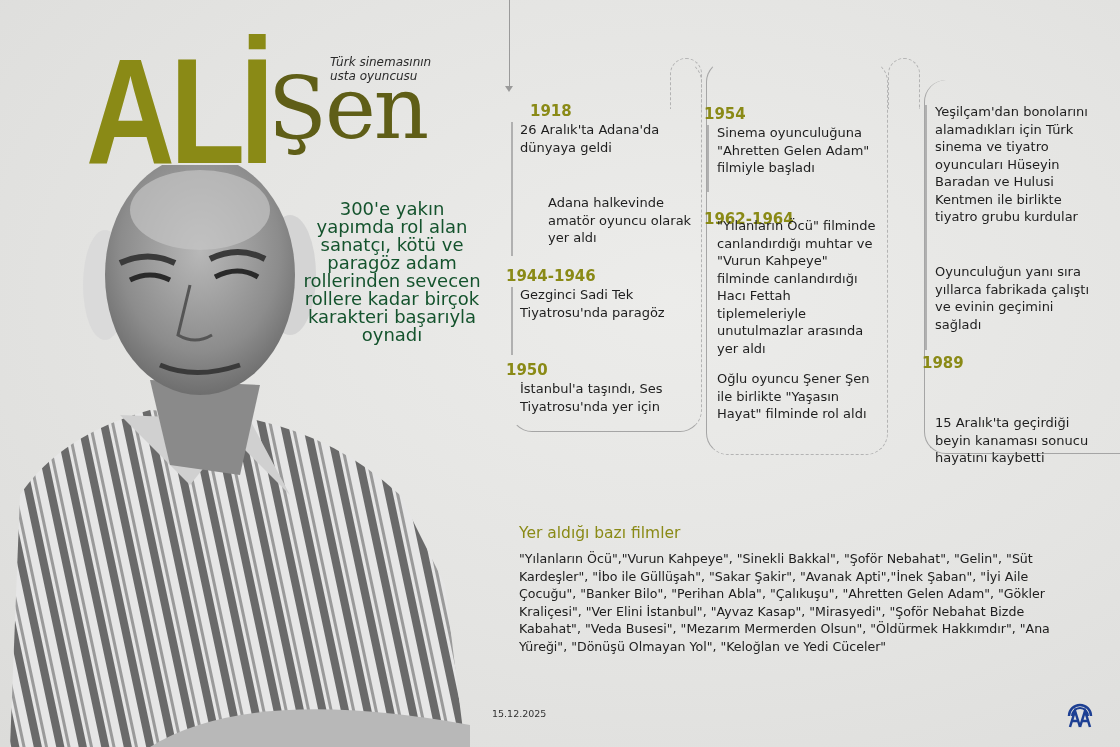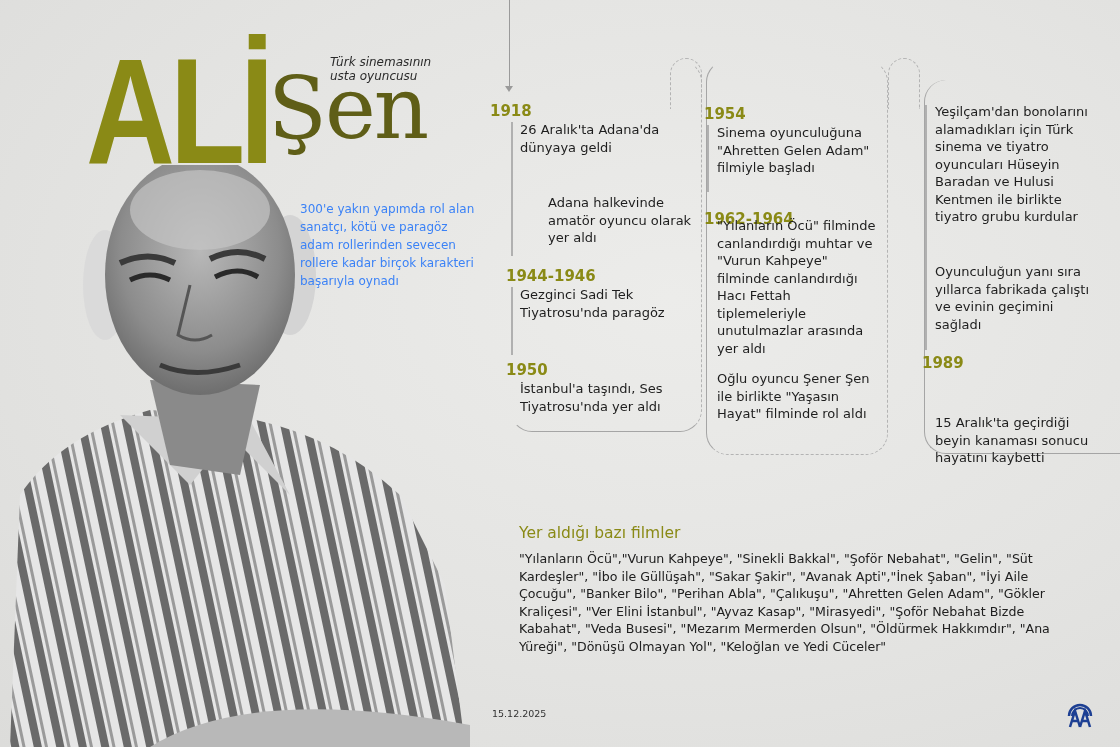--- a/index.html
+++ b/index.html
@@ -17,22 +17,22 @@
   }
   .sen {
     left: 268px; top: 58px; font-family: "DejaVu Serif", serif; 
     font-size: 86px; color: #5f5e17; letter-spacing: -2px;
   }
   .subtitle {
     left: 330px; top: 55px; width: 140px; 
     font-size: 12px; line-height: 14px; color: #2a2a2a; font-style: italic;
   }
   .intro {
-    left: 300px; top: 200px; width: 184px; text-align: left;
-    font-size: 12px; line-height: 18px; color: #3b82f6;
+    left: 300px; top: 200px; width: 184px; text-align: center;
+    font-size: 18px; line-height: 18px; color: #14532d;
   }
   
   .portrait {
     left: 0; top: 165px; width: 470px; height: 582px; overflow: hidden;
   }
   
   .vline { width: 1px; background: #9a9a9a; }
   .year { font-weight: bold; font-size: 15px; color: #8a8a16; }
   .evt { font-size: 13px; line-height: 17.5px; color: #1e1e1e; }
   .bar { width: 1.5px; background: #b0b0b0; }
@@ -96,31 +96,31 @@
 
 <div class="abs vline" style="left:509px; top:0; height:88px;"></div>
 <div class="abs" style="left:505px; top:86px; width:0; height:0; border-left:4px solid transparent; border-right:4px solid transparent; border-top:6px solid #9a9a9a;"></div>
 
 <div class="abs dash" style="left:510px; top:60px; width:190px; height:370px; border-radius:22px; border-top-color:transparent; border-left-color:transparent; border-bottom-style:solid; border-bottom-color:#a5a5a5;"></div>
 <div class="abs dash" style="left:670px; top:58px; width:30px; height:50px; border-radius:16px 16px 0 0; border-bottom:none;"></div>
 <div class="abs dash" style="left:706px; top:60px; width:180px; height:393px; border-radius:22px; border-top-color:transparent; border-left-style:solid; border-left-color:#a5a5a5;"></div>
 <div class="abs dash" style="left:888px; top:58px; width:30px; height:50px; border-radius:16px 16px 0 0; border-bottom:none;"></div>
 <div class="abs dash" style="left:924px; top:80px; width:200px; height:373px; border-radius:22px 0 0 22px; border-top:none; border-right:none; border-left-style:solid; border-left-color:#a5a5a5; border-bottom-style:solid; border-bottom-color:#a5a5a5;"></div>
 
-<div class="abs year" style="left:490px; top:102px;">1918</div>
+<div class="abs year" style="left:530px; top:102px;">1918</div>
 <div class="abs bar" style="left:511px; top:122px; height:134px;"></div>
 <div class="abs evt" style="left:520px; top:121px; width:150px;">26 Aralık'ta Adana'da dünyaya geldi</div>
 <div class="abs evt" style="left:520px; top:194px; width:150px;margin-left:28px;">Adana halkevinde amatör oyuncu olarak yer aldı</div>
 
 <div class="abs year" style="left:506px; top:267px;">1944-1946</div>
 <div class="abs bar" style="left:511px; top:287px; height:68px;"></div>
 <div class="abs evt" style="left:520px; top:286px; width:150px;">Gezginci Sadi Tek Tiyatrosu'nda paragöz</div>
 
 <div class="abs year" style="left:506px; top:361px;">1950</div>
-<div class="abs evt" style="left:520px; top:380px; width:150px;">İstanbul'a taşındı, Ses Tiyatrosu'nda yer aldı</div>
+<div class="abs evt" style="left:520px; top:380px; width:150px;">İstanbul'a taşındı, Ses Tiyatrosu'nda yer için</div>
 
 <div class="abs year" style="left:704px; top:105px;">1954</div>
 <div class="abs bar" style="left:707px; top:125px; height:67px;"></div>
 <div class="abs evt" style="left:717px; top:124px; width:165px;">Sinema oyunculuğuna "Ahretten Gelen Adam" filmiyle başladı</div>
 
 <div class="abs year" style="left:704px; top:210px;">1962-1964</div>
 <div class="abs evt" style="left:717px; top:217px; width:160px;">"Yılanların Öcü" filminde canlandırdığı muhtar ve "Vurun Kahpeye" filminde canlandırdığı Hacı Fettah tiplemeleriyle unutulmazlar arasında yer aldı</div>
 <div class="abs evt" style="left:717px; top:370px; width:160px;">Oğlu oyuncu Şener Şen ile birlikte "Yaşasın Hayat" filminde rol aldı</div>
 
 <div class="abs bar" style="left:925px; top:105px; height:245px;"></div>

